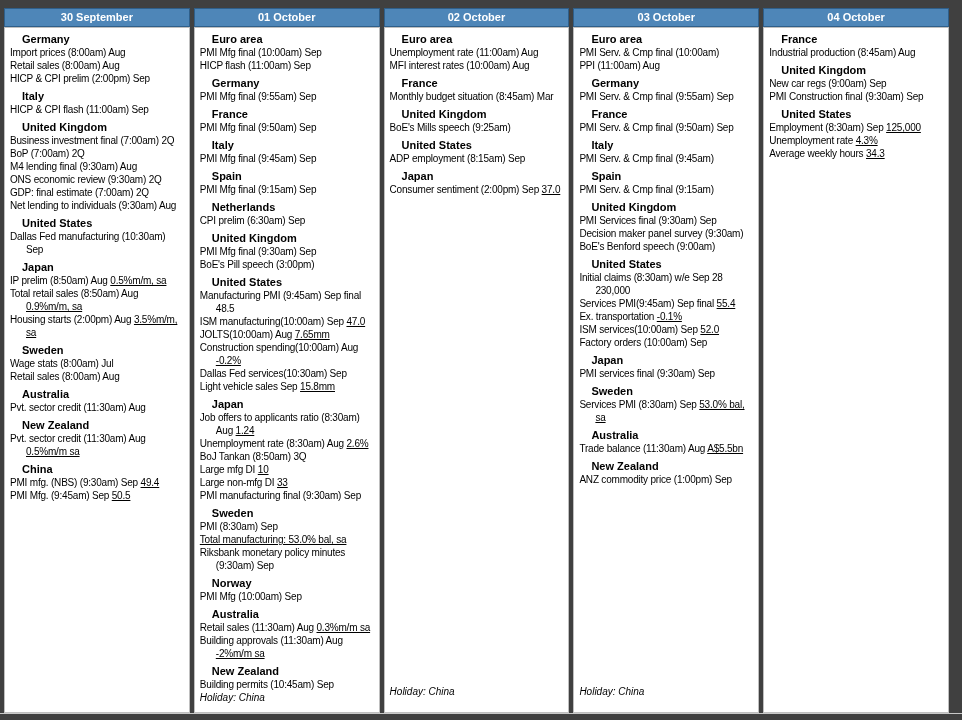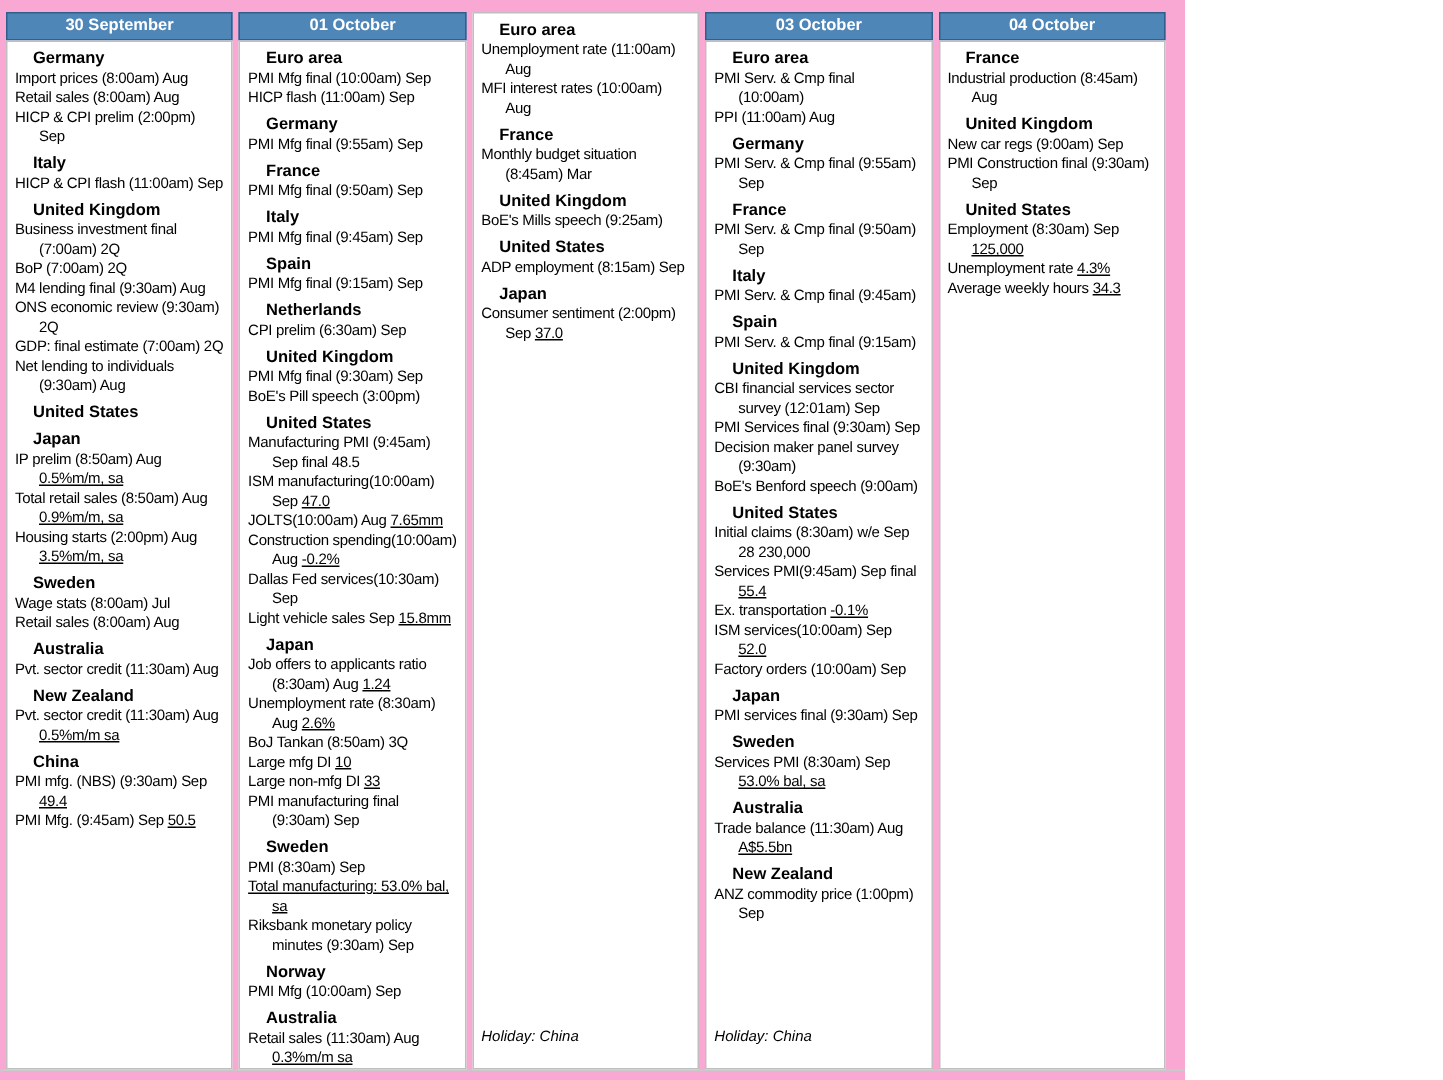--- a/index.html
+++ b/index.html
@@ -2,23 +2,23 @@
 <html><head>
 <meta charset="utf-8">
 <style>
   html, body {
     margin: 0;
     padding: 0;
     background: #ffffff;
     font-family: "Liberation Sans", sans-serif;
   }
   .frame {
-    width: 790px;
+    width: 962px;
     height: 720px;
-    background: #f9a8d4;
+    background: #404040;
     position: relative;
     overflow: hidden;
   }
   .cal-wrap {
     box-sizing: border-box;
     height: 714px;
     padding: 8px 13px 0 4px;
     border-bottom: 1px solid #c9c9c9;
     display: flex;
     gap: 4px;
@@ -92,20 +92,21 @@
           <div class="country">Italy</div>
           <div class="event">HICP &amp; CPI flash (11:00am) Sep</div>
           <div class="country">United Kingdom</div>
           <div class="event">Business investment final (7:00am) 2Q</div>
           <div class="event">BoP (7:00am) 2Q</div>
           <div class="event">M4 lending final (9:30am) Aug</div>
           <div class="event">ONS economic review (9:30am) 2Q</div>
           <div class="event">GDP: final estimate (7:00am) 2Q</div>
           <div class="event">Net lending to individuals (9:30am) Aug</div>
           <div class="country">United States</div>
+          <div class="event">Dallas Fed manufacturing (10:30am) Sep</div>
           <div class="country">Japan</div>
           <div class="event">IP prelim (8:50am) Aug <span class="val">0.5%m/m, sa</span></div>
           <div class="event">Total retail sales (8:50am) Aug <span class="val">0.9%m/m, sa</span></div>
           <div class="event">Housing starts (2:00pm) Aug <span class="val">3.5%m/m, sa</span></div>
           <div class="country">Sweden</div>
           <div class="event">Wage stats (8:00am) Jul</div>
           <div class="event">Retail sales (8:00am) Aug</div>
           <div class="country">Australia</div>
           <div class="event">Pvt. sector credit (11:30am) Aug</div>
           <div class="country">New Zealand</div>
@@ -156,20 +157,21 @@
           <div class="event">PMI Mfg (10:00am) Sep</div>
           <div class="country">Australia</div>
           <div class="event">Retail sales (11:30am) Aug <span class="val">0.3%m/m sa</span></div>
           <div class="event">Building approvals (11:30am) Aug <span class="val">-2%m/m sa</span></div>
           <div class="country">New Zealand</div>
           <div class="event">Building permits (10:45am) Sep</div>
           <div class="holiday">Holiday: China</div>
         </div>
       </div>
       <div class="col">
+        <div class="col-header">02 October</div>
         <div class="col-body">
           <div class="country">Euro area</div>
           <div class="event">Unemployment rate (11:00am) Aug</div>
           <div class="event">MFI interest rates (10:00am) Aug</div>
           <div class="country">France</div>
           <div class="event">Monthly budget situation (8:45am) Mar</div>
           <div class="country">United Kingdom</div>
           <div class="event">BoE's Mills speech (9:25am)</div>
           <div class="country">United States</div>
           <div class="event">ADP employment (8:15am) Sep</div>
@@ -186,21 +188,20 @@
           <div class="event">PPI (11:00am) Aug</div>
           <div class="country">Germany</div>
           <div class="event">PMI Serv. &amp; Cmp final (9:55am) Sep</div>
           <div class="country">France</div>
           <div class="event">PMI Serv. &amp; Cmp final (9:50am) Sep</div>
           <div class="country">Italy</div>
           <div class="event">PMI Serv. &amp; Cmp final (9:45am)</div>
           <div class="country">Spain</div>
           <div class="event">PMI Serv. &amp; Cmp final (9:15am)</div>
           <div class="country">United Kingdom</div>
-          <div class="event">CBI financial services sector survey (12:01am) Sep</div>
           <div class="event">PMI Services final (9:30am) Sep</div>
           <div class="event">Decision maker panel survey (9:30am)</div>
           <div class="event">BoE's Benford speech (9:00am)</div>
           <div class="country">United States</div>
           <div class="event">Initial claims (8:30am) w/e Sep 28 230,000</div>
           <div class="event">Services PMI(9:45am) Sep final <span class="val">55.4</span></div>
           <div class="event">Ex. transportation <span class="val">-0.1%</span></div>
           <div class="event">ISM services(10:00am) Sep <span class="val">52.0</span></div>
           <div class="event">Factory orders (10:00am) Sep</div>
           <div class="country">Japan</div>

